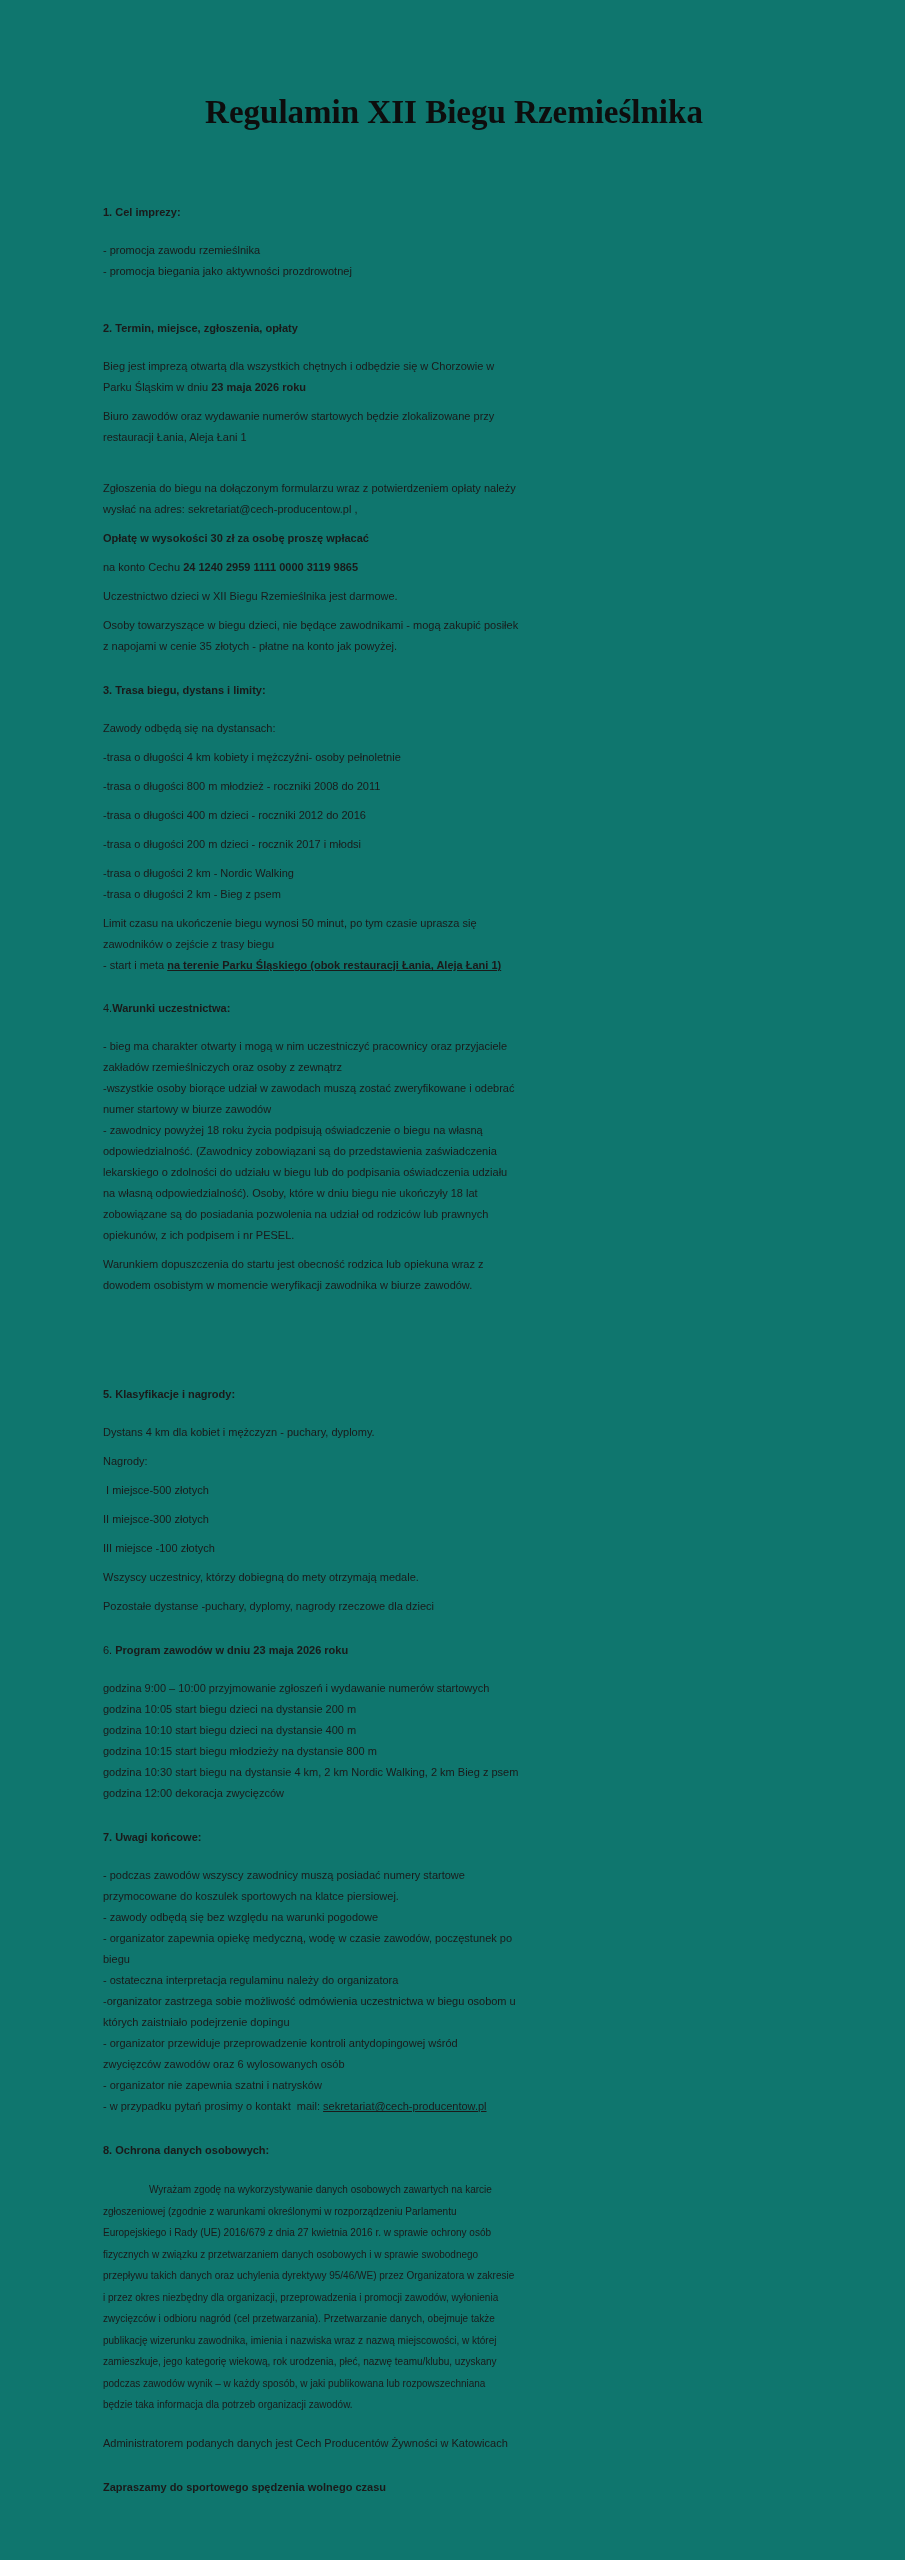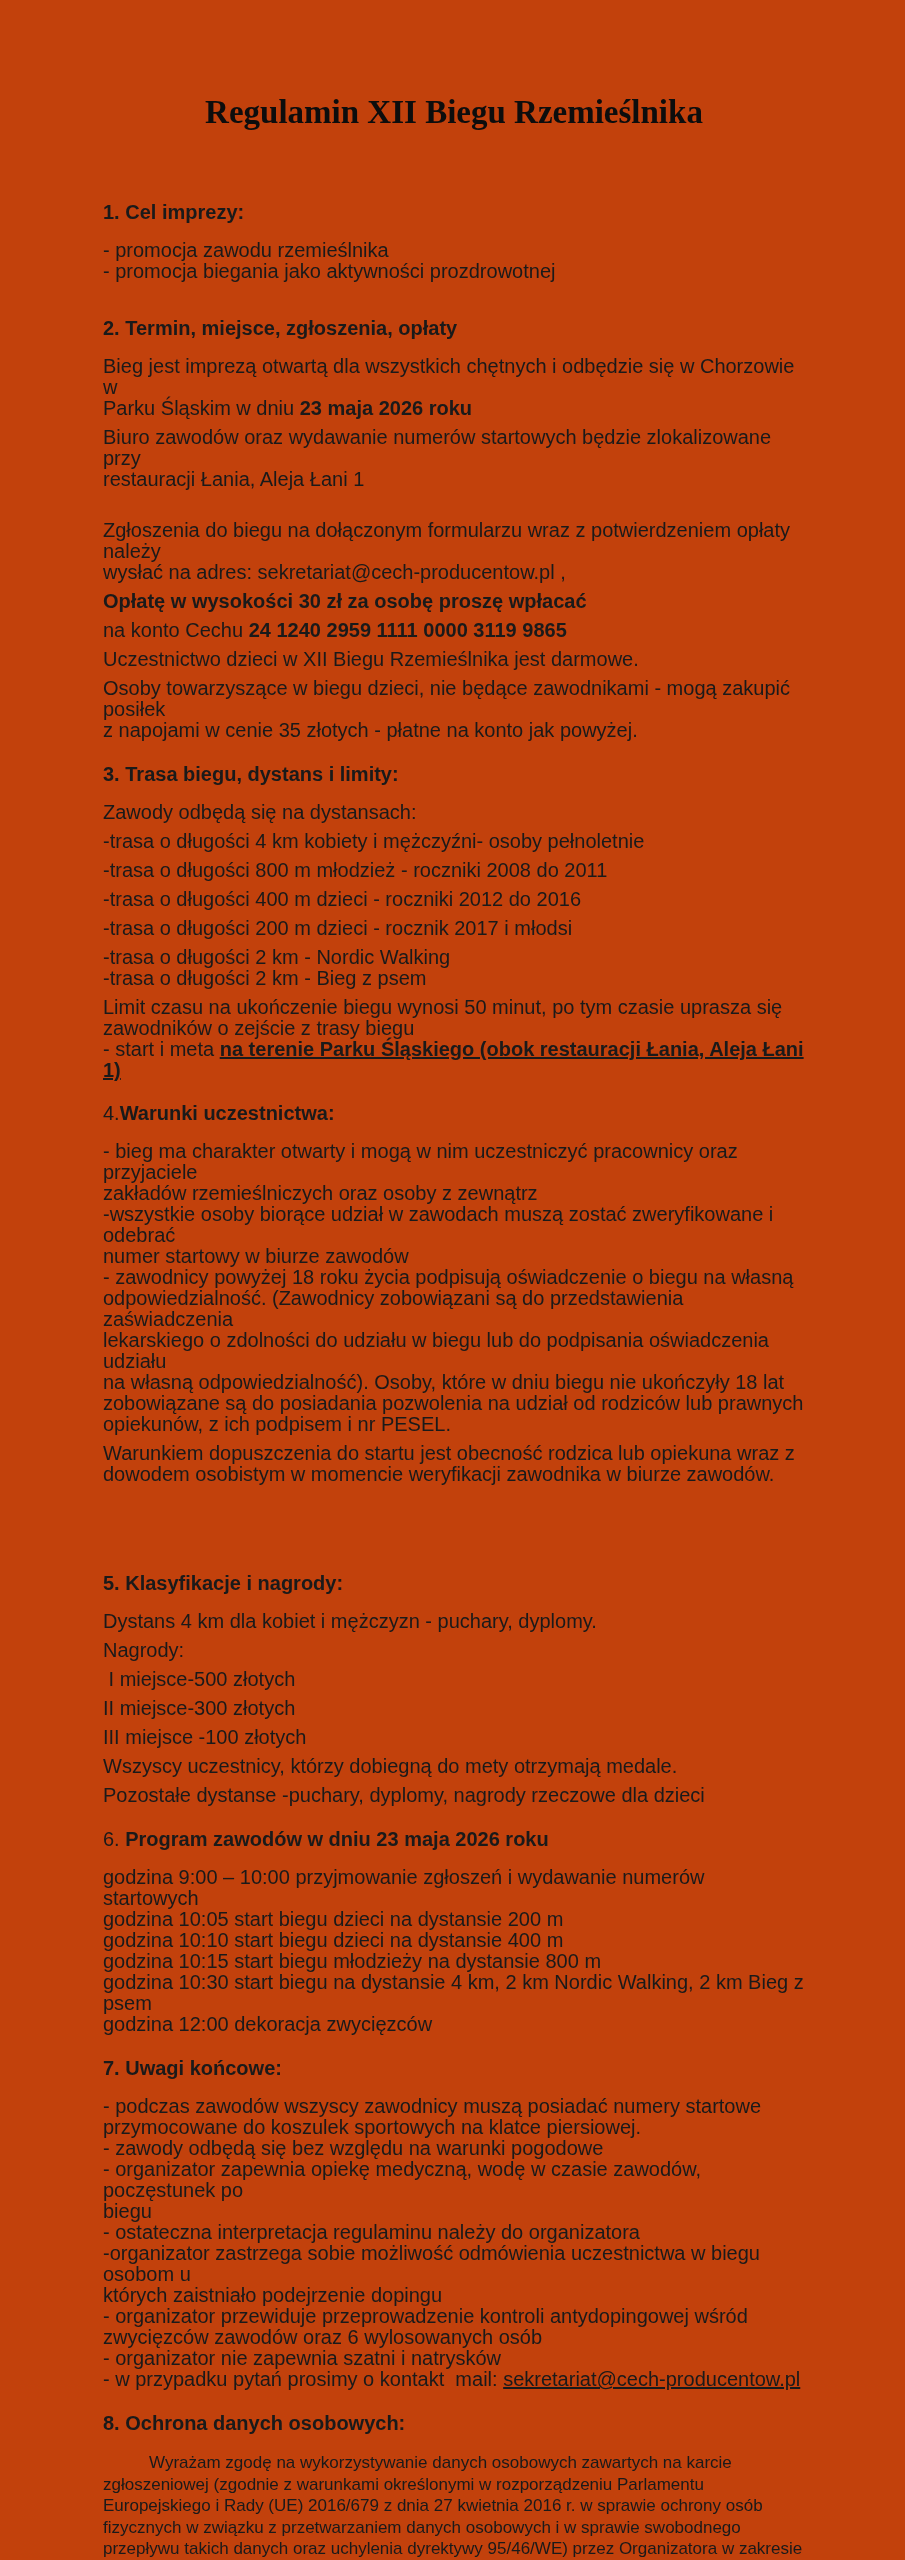--- a/index.html
+++ b/index.html
@@ -2,48 +2,48 @@
 <html lang="pl"><head>
 <meta charset="utf-8">
 <title>Regulamin XII Biegu Rzemieślnika</title>
 <style>
   html,body{margin:0;padding:0;background:#e9e9e9;}
   .page{
     position:relative;
     width:905px;
     height:2560px;
     margin:0 auto;
-    background:#c2410c;
+    background:#0f766e;
     overflow:hidden;
     box-sizing:border-box;
   }
   .doc{
     box-sizing:border-box;
     padding:94px 100px 40px 103px;
     color:#1a1a1a;
   }
   .title{
     font-family:"Liberation Serif", "DejaVu Serif", serif;
     font-weight:bold;
     font-size:33px;
     line-height:1.1;
     text-align:center;
     color:#0d0d0d;
     margin:0 0 72px 0;
   }
   .blk{
     font-family:"Liberation Sans", "DejaVu Sans", sans-serif;
-    font-size:20px;
+    font-size:11px;
     line-height:21px;
     margin:8px 0 0 0;
     white-space:pre-line;
     color:#1a1a1a;
   }
   .blk.fine{
-    font-size:17px;
+    font-size:10px;
     line-height:21.5px;
   }
   .blk.indent{ text-indent:46px; }
   .b{ font-weight:bold; }
   .u{ text-decoration:underline;text-align:center; }
   a.lnk{ color:inherit; text-decoration:underline; cursor:pointer; }
   
   .gap-first { margin-top:0; }
   .gap-tight { margin-top:17px; }
   .gap-sec   { margin-top:23px; }

